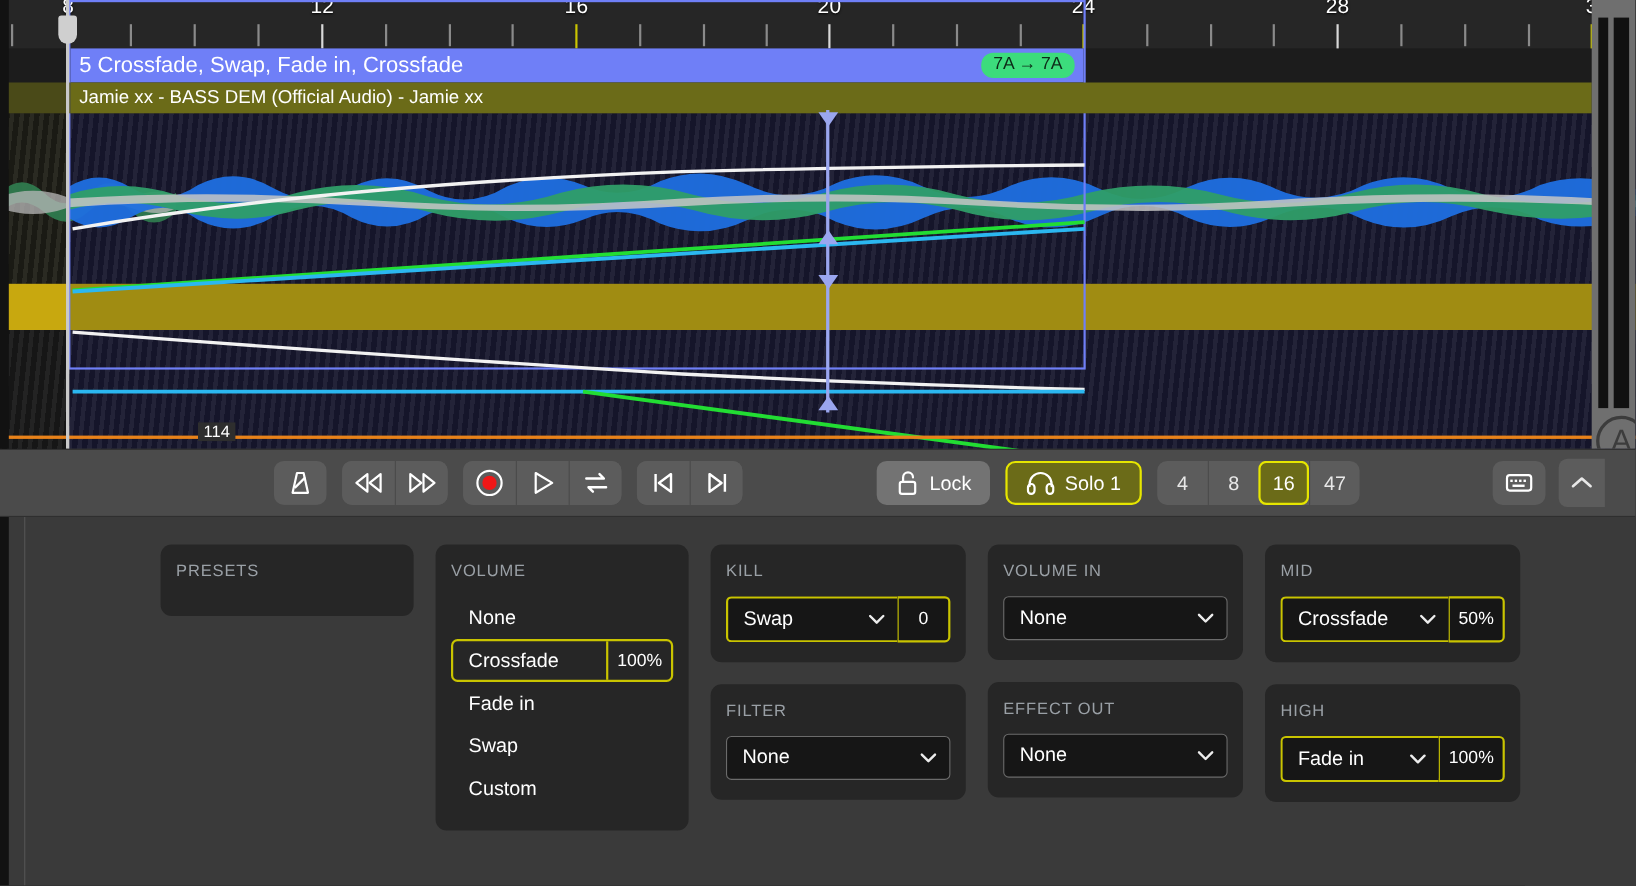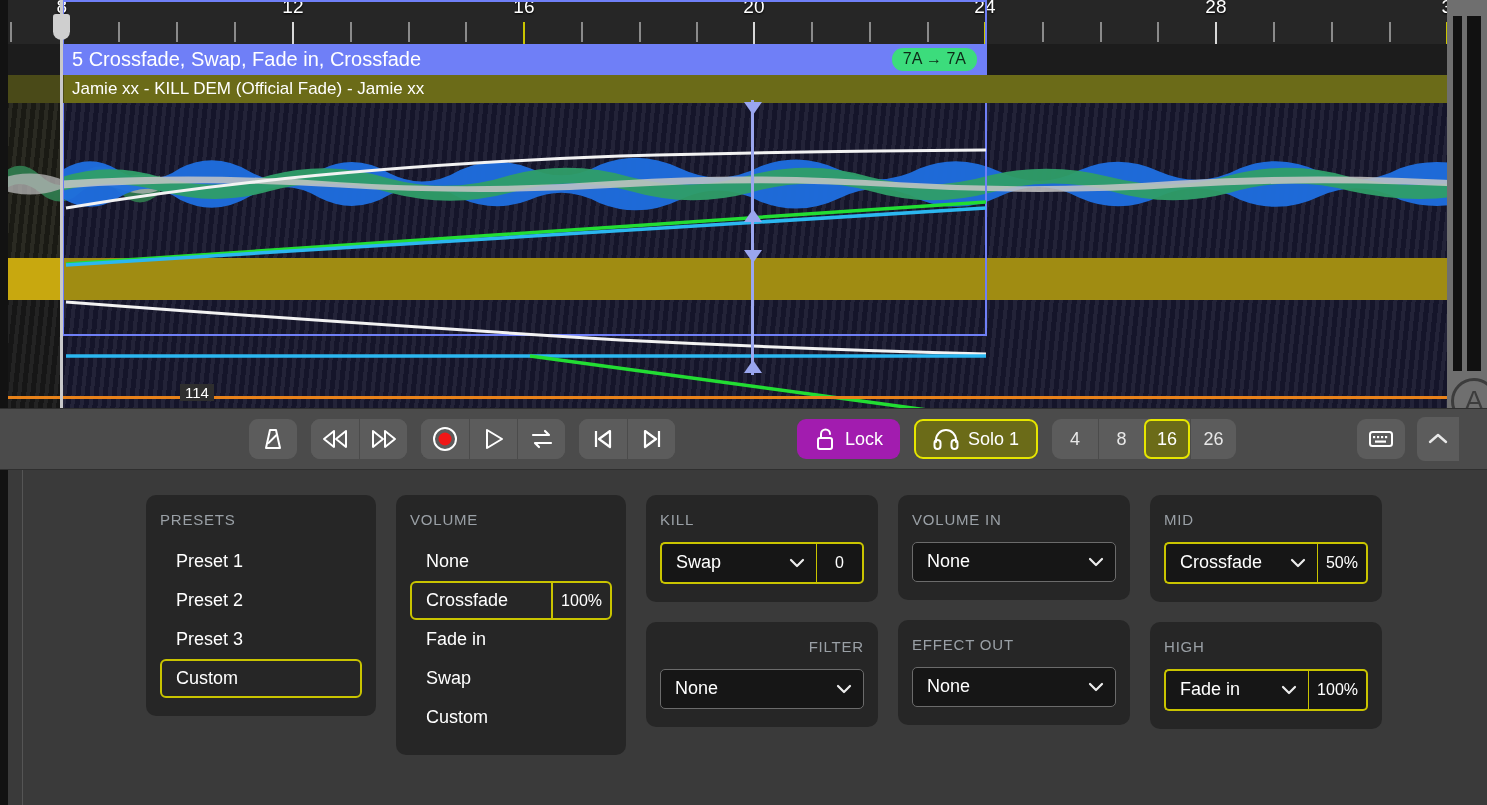--- a/index.html
+++ b/index.html
@@ -136,21 +136,21 @@
     display: flex; align-items: center;
   }
   .tgroup { display: flex; background: #5c5c5c; border-radius: 9px; overflow: hidden; }
   .tbtn {
     width: 48px; height: 40px; display: flex; align-items: center; justify-content: center;
     background: #5c5c5c; cursor: pointer;
   }
   .tbtn + .tbtn { border-left: 1px solid #4b4b4b; }
   .pill {
     display: flex; align-items: center; gap: 9px; height: 40px; padding: 0 17px;
-    background: #a21caf; border-radius: 9px; color: #fff; font-size: 18px; cursor: pointer;
+    background: #737373; border-radius: 9px; color: #fff; font-size: 18px; cursor: pointer;
   }
   .pill.active { background: #6b6b18; border: 2px solid #e6e600; }
   .seg { display: flex; background: #5c5c5c; border-radius: 9px; overflow: hidden; height: 40px; }
   .seg div {
     width: 46px; display: flex; align-items: center; justify-content: center;
     color: #e8e8e8; font-size: 18px; cursor: pointer;
   }
   .seg div + div { border-left: 1px solid #4b4b4b; }
   .seg div.on { background: #6b6b18; border: 2px solid #e6e600; border-radius: 7px; color: #fff; }
   .automix {
@@ -299,21 +299,21 @@
         <div class="num" style="left: 1447px;">3</div>
       </div>
 
     <div class="clip"></div>
     <div class="clip-head">
       <span class="clip-head-label">5 Crossfade, Swap, Fade in, Crossfade</span>
       <span class="key-badge">7A → 7A</span>
     </div>
     <div class="track-title-bar pre"></div>
     <div class="track-title-bar">
-      <span class="track-title">Jamie xx - KILL DEM (Official Fade) - Jamie xx</span>
+      <span class="track-title">Jamie xx - BASS DEM (Official Audio) - Jamie xx</span>
     </div>
 
     <div class="marker"></div>
     <div class="tri tri-d" style="left:744px; top:102px;"></div>
     <div class="tri tri-u" style="left:744px; top:209px;"></div>
     <div class="tri tri-d" style="left:744px; top:250px;"></div>
     <div class="tri tri-u" style="left:744px; top:360px;"></div>
 
     <div class="playhead"></div>
     <div class="playhead-cap"></div>
@@ -424,21 +424,21 @@
             <rect x="18.5" y="12" width="6" height="9" rx="3" fill="none" stroke="#fff" stroke-width="2"></rect>
           </svg>
       </span>
       <span>Solo 1</span>
     </div>
 
     <div class="seg" style="margin-left:14px;" id="zoomseg">
         <div>4</div>
         <div>8</div>
         <div class="on">16</div>
-        <div>26</div>
+        <div>47</div>
       </div>
 
     <div class="tbtn" style="margin-left:121px; border-radius:9px;">
       <span>
         <svg width="26" height="20" viewBox="0 0 26 20">
             <rect x="2" y="3" width="22" height="14" rx="2.5" fill="none" stroke="#fff" stroke-width="2"></rect>
             <g fill="#fff">
               <rect x="5" y="7" width="2.2" height="2.2"></rect>
               <rect x="9" y="7" width="2.2" height="2.2"></rect>
               <rect x="13" y="7" width="2.2" height="2.2"></rect>
@@ -460,26 +460,20 @@
   </div>
 
   <div class="editor">
     <div class="ed-leftstrip"></div>
     <div class="ed-divider"></div>
 
     <div class="panels">
 
       <div class="card" style="width:230px;">
         <div class="card-title">PRESETS</div>
-        <div id="presets-list">
-            <div class="opt">Preset 1</div>
-            <div class="opt">Preset 2</div>
-            <div class="opt">Preset 3</div>
-            <div class="opt sel">Custom</div>
-          </div>
       </div>
 
       <div class="card" style="width:230px;">
         <div class="card-title">VOLUME</div>
         <div id="volume-list">
             <div class="opt">None</div>
             <div class="opt-row">
               <div class="nm">Crossfade</div>
               <div class="vl">100%</div>
             </div>
@@ -498,21 +492,21 @@
               <span class="chev">
                 <svg width="16" height="10" viewBox="0 0 16 10">
                     <path d="M2 2 L8 8 L14 2" fill="none" stroke="#fff" stroke-width="2.2" stroke-linecap="round" stroke-linejoin="round"></path>
                   </svg>
               </span>
             </div>
             <div class="sel-val">0</div>
           </div>
         </div>
 
-        <div class="card" style="width:232px;text-align:right;">
+        <div class="card" style="width:232px;">
           <div class="card-title">FILTER</div>
           <div class="selectrow">
             <div class="sel-ctl" style="flex:1;">
               <span>None</span>
               <span class="chev">
                 <svg width="16" height="10" viewBox="0 0 16 10">
                     <path d="M2 2 L8 8 L14 2" fill="none" stroke="#fff" stroke-width="2.2" stroke-linecap="round" stroke-linejoin="round"></path>
                   </svg>
               </span>
             </div>

